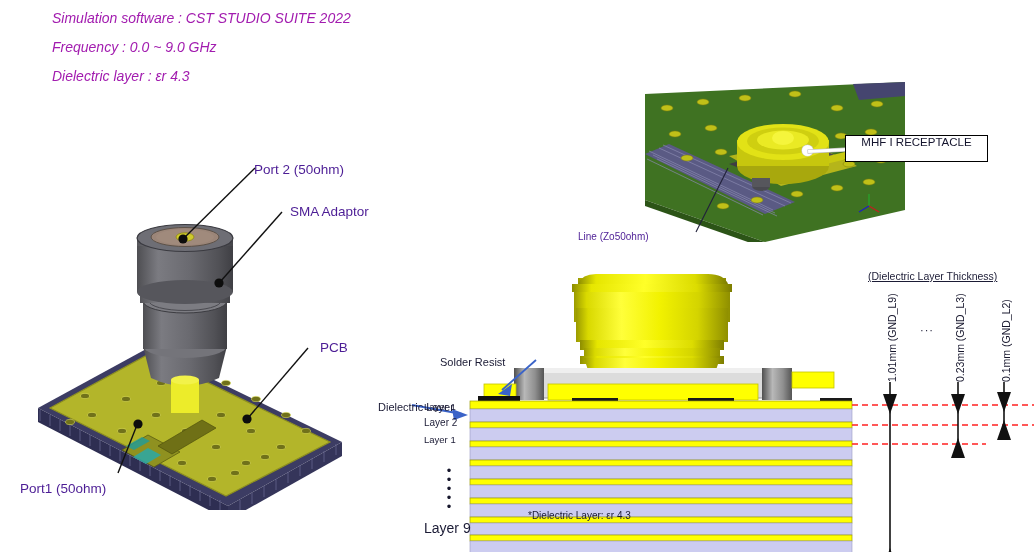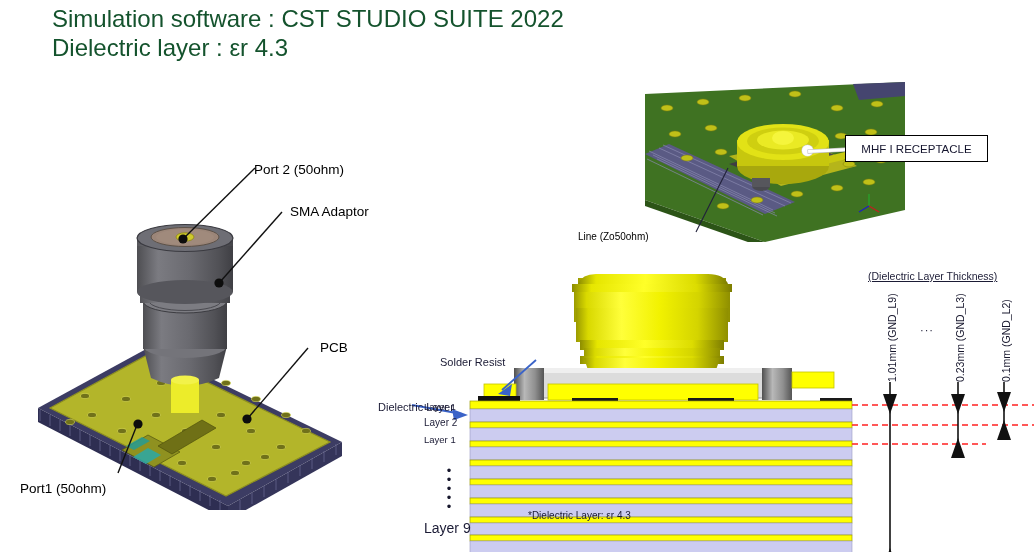--- a/index.html
+++ b/index.html
@@ -2,52 +2,53 @@
 <html><head>
 <meta charset="utf-8">
 <style>
   html,body{margin:0;padding:0;background:#ffffff;}
   body{width:1034px;height:559px;position:relative;overflow:hidden;
        font-family:"Liberation Sans","DejaVu Sans",sans-serif;color:#1a1a2e;}
   .abs{position:absolute;}
 
   
   #header-block{left:52px;top:4px;width:560px;}
-  #header-block div{font-size:24px;line-height:29px;color:#14532d;white-space:nowrap;}
+  #header-block div{font-size:14px;line-height:29px;color:#a21caf;white-space:nowrap;font-style:italic;}
 
   
-  .lbl{font-size:13.5px;color:#000000;white-space:nowrap;}
+  .lbl{font-size:13.5px;color:#4c1d95;white-space:nowrap;}
   .lbl-sm{font-size:8.5px;color:#1b1b35;white-space:nowrap;}
 
   
   #model3d{left:20px;top:140px;width:400px;height:380px;}
 
   
   #photo{left:645px;top:82px;width:260px;height:160px;overflow:hidden;background:#ffffff;}
 
   #callout-box{position:absolute;left:845px;top:135px;width:143px;height:27px;
        background:#fff;border:1px solid #000;box-sizing:border-box;
-       display:flex;align-items:center;justify-content:center;}
+       display:flex;align-items:flex-start;justify-content:center;}
   #callout-box span{font-size:11.5px;color:#15152e;white-space:nowrap;}
   #callout-lead{position:absolute;left:808px;top:150px;width:40px;height:3px;background:#fff;
        box-shadow:0 0 0 0.6px #bdbdbd;transform:rotate(-3deg);transform-origin:0 0;}
   #callout-dot{position:absolute;left:802px;top:145px;width:11px;height:11px;
        border-radius:50%;background:#fff;box-shadow:0 0 0 0.6px #c8c8c8;}
 
   
   #xsec{left:400px;top:262px;width:634px;height:290px;}
   .vlabel{position:absolute;font-size:10.5px;color:#16162c;white-space:nowrap;
           transform:rotate(-90deg);transform-origin:0 0;}
   .dots-v{position:absolute;font-size:13px;line-height:9px;color:#16162c;text-align:center;}
 </style>
 </head>
 <body>
 
 <div class="abs" id="header-block">
   <div>Simulation software : CST STUDIO SUITE 2022</div>
+  <div>Frequency : 0.0 ~ 9.0 GHz</div>
   <div>Dielectric layer : εr 4.3</div>
 </div>
 
 <div class="abs" id="model3d">
 
   <div class="abs" style="left:10px;top:190px;width:320px;height:180px;">
 
     <div class="abs" style="left:0;top:0;width:320px;height:180px;">
       <svg width="320" height="180" style="display:block">
 

